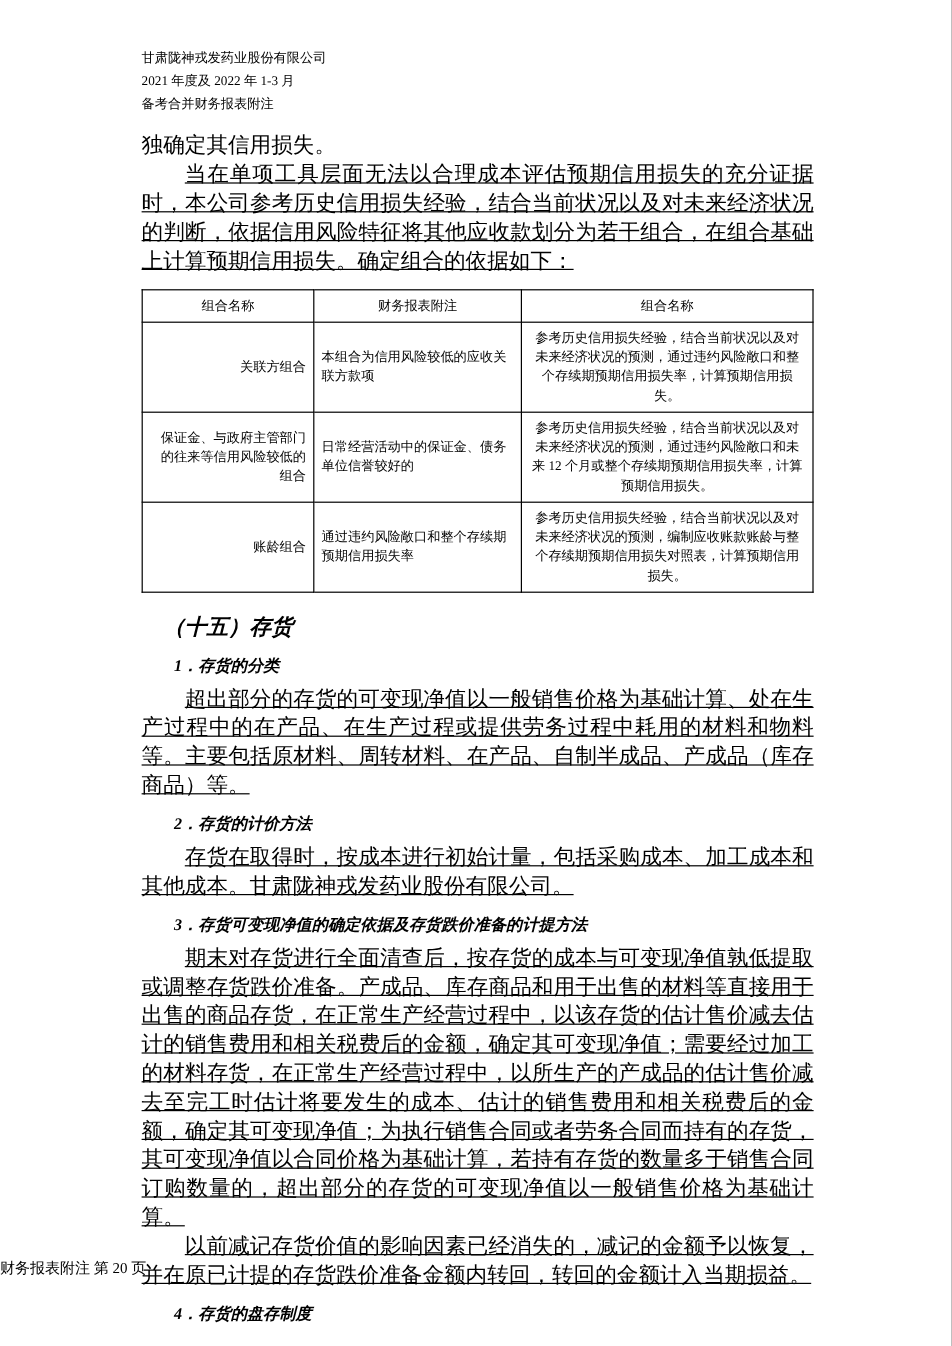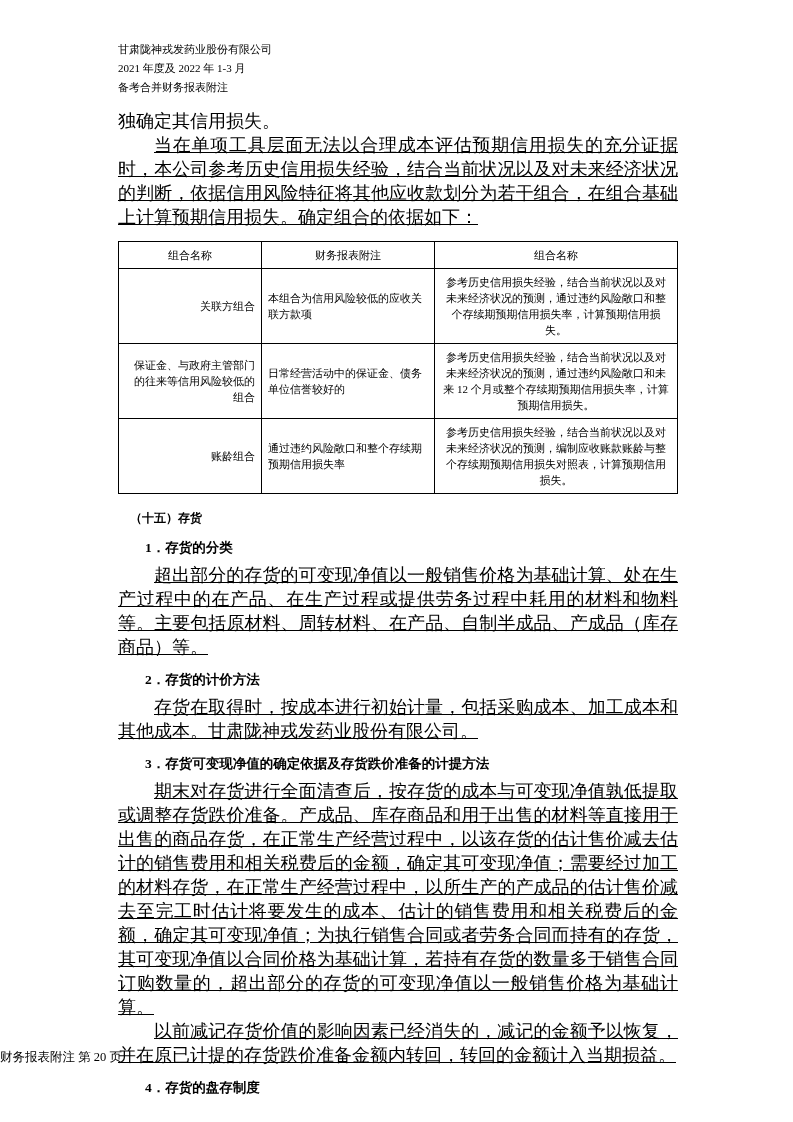--- a/index.html
+++ b/index.html
@@ -64,30 +64,32 @@
   }
   table.acc th {
   }
   table.acc td.c1 { width: 130px; text-align: right; }
   table.acc td.c2 { width: 160px; text-align: left; margin-left: 48px; }
   table.acc td.c3 { text-align: center; }
   table.acc th.c1 { width: 130px; }
   table.acc th.c2 { width: 160px; }
 
   h2.sec {
-    font-size: 12px;
+    font-size: 18px;
     font-weight: bold;
     margin: 16px 0 8px 0;
     text-indent: 1em;
+    font-style: italic;
   }
   h3.sub {
     font-size: 13.5px;
     font-weight: bold;
     margin: 12px 0 6px 0;
     text-indent: 2em;
+    font-style: italic;
   }
   .footer {
     position: absolute;
     left: 0;
     right: 0;
     bottom: 56px;
     text-align: left;
     font-size: 12.5px;
     font-family: "Liberation Serif", "DejaVu Serif", serif;
   }

